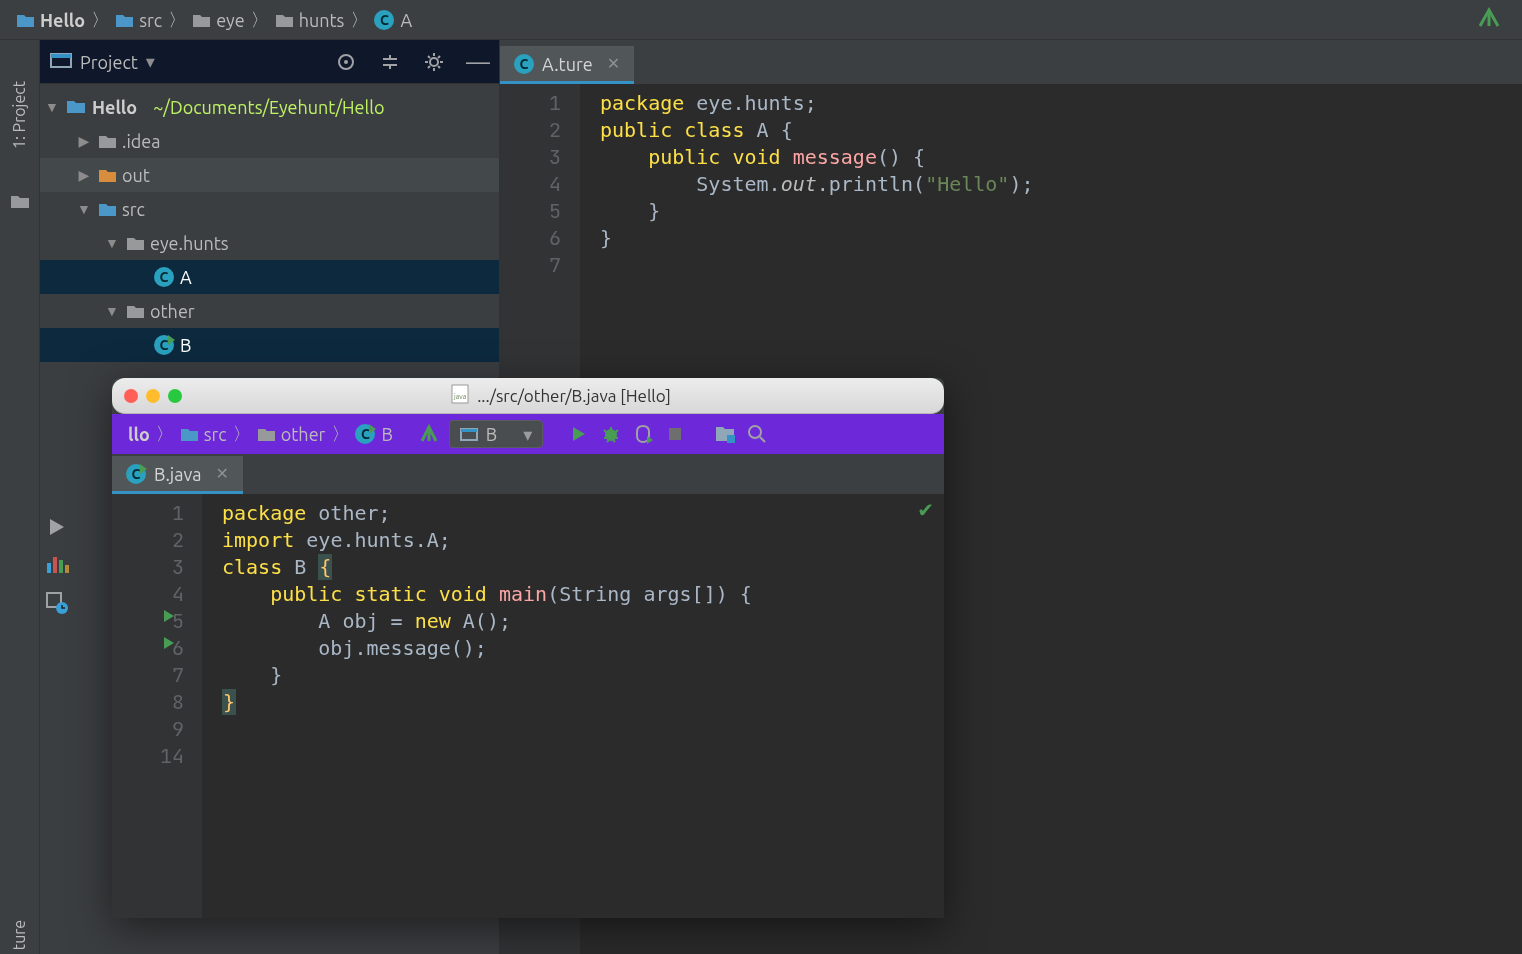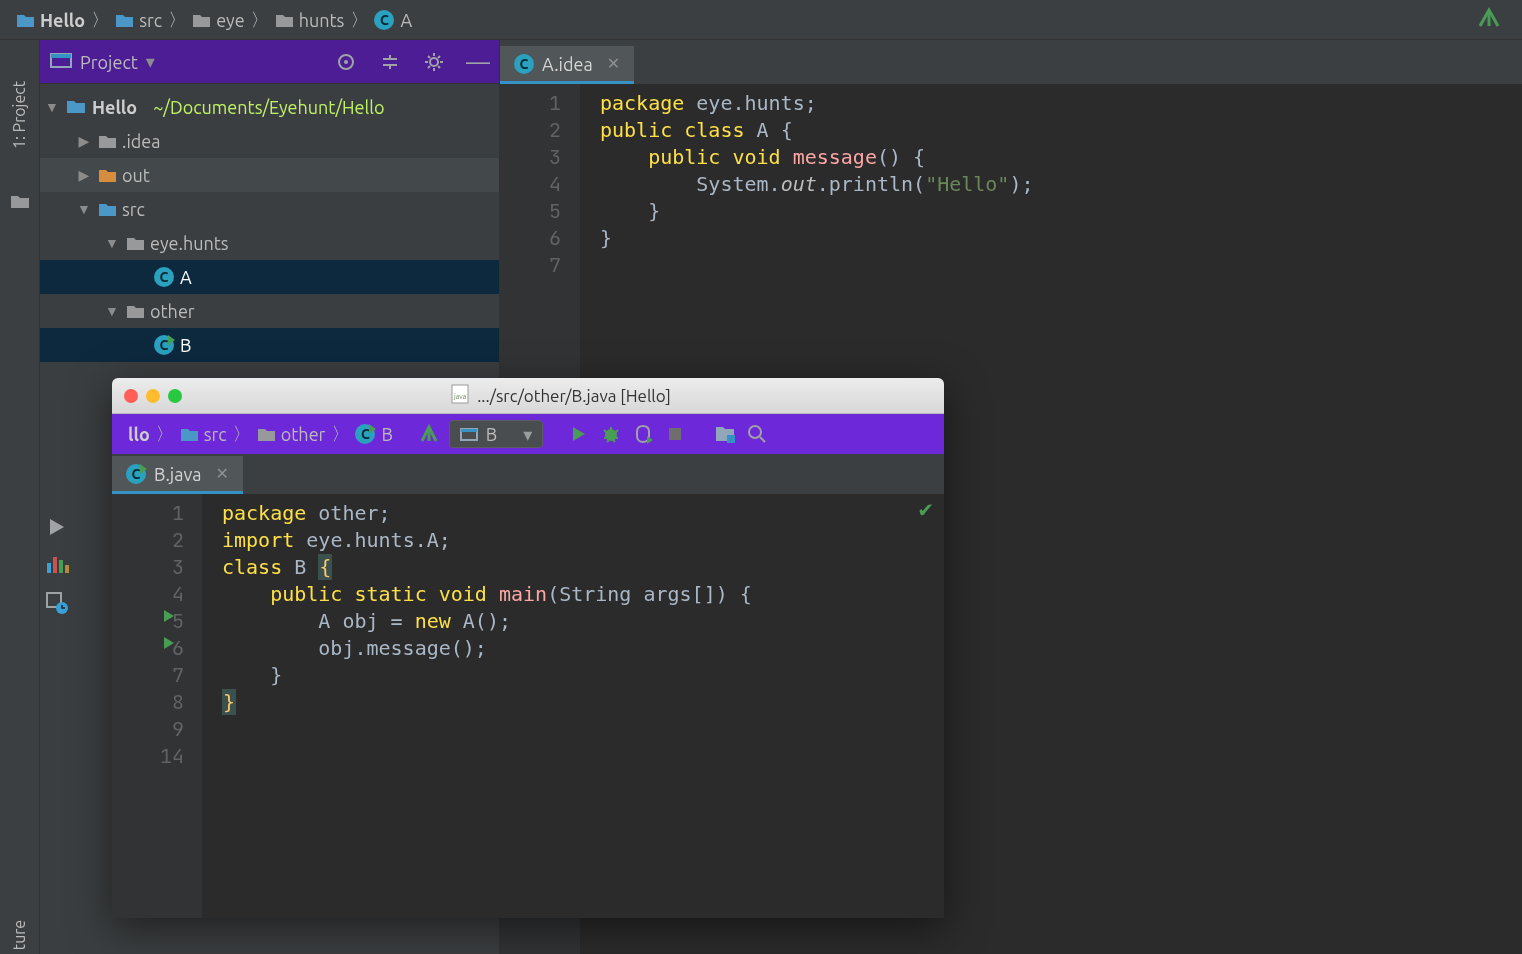--- a/index.html
+++ b/index.html
@@ -54,21 +54,21 @@
 
   
   .project-panel {
     position:absolute;
     top:40px; left:40px; width:460px;
     bottom:0;
     background:#3b3e40;
     border-right:1px solid #323232;
   }
   .project-header {
-    height:44px; background:#4c1d95;
+    height:44px; background:#0f172a;
     display:flex; align-items:center;
     padding:0 10px; border-bottom:1px solid #323232;
     gap:8px;
     font-size:18px;
   }
   .hdr-icons { margin-left:auto; display:flex; gap:22px; align-items:center;}
   .ico-btn { width:22px; height:22px; color:#a0a2a5; cursor:pointer; display:flex; align-items:center; justify-content:center; }
   .tree {
     padding-top:6px;
     font-size:18px;
@@ -140,20 +140,21 @@
     box-shadow:0 10px 40px rgba(0,0,0,0.5);
     border-radius:6px 6px 0 0;
     overflow:hidden;
     display:flex; flex-direction:column;
   }
   .mac-titlebar {
     height:36px; background:linear-gradient(#ececec,#d8d8d8);
     display:flex; align-items:center; padding:0 12px;
     gap:8px; font-size:17px; color:#333;
     border-bottom:1px solid #b8b8b8;
+    border-radius:13px;
   }
   .traffic { width:14px; height:14px; border-radius:50%; }
   .tl-red{background:#ff5f57;} .tl-yel{background:#ffbd2e;} .tl-grn{background:#28c940;}
   .mac-title { margin:0 auto; display:flex; align-items:center; gap:8px;}
   .float-toolbar {
     height:40px; display:flex; align-items:center;
     padding:0 10px; gap:8px; background:#6d28d9;
     font-size:18px;
   }
   .cfg-select{
@@ -333,21 +334,21 @@
           <span>B</span>
         </div>
       </div>
   </div>
 </div>
 
 <div class="editor-area">
   <div class="tabbar">
     <div class="tab">
       <span class="class-badge">C</span>
-      <span>A.idea</span>
+      <span>A.ture</span>
       <span class="close">✕</span>
     </div>
   </div>
   <div class="editor-body">
     <div class="gutter mono" id="gutterA">
         <div>1</div>
         <div>2</div>
         <div>3</div>
         <div>4</div>
         <div>5</div>

